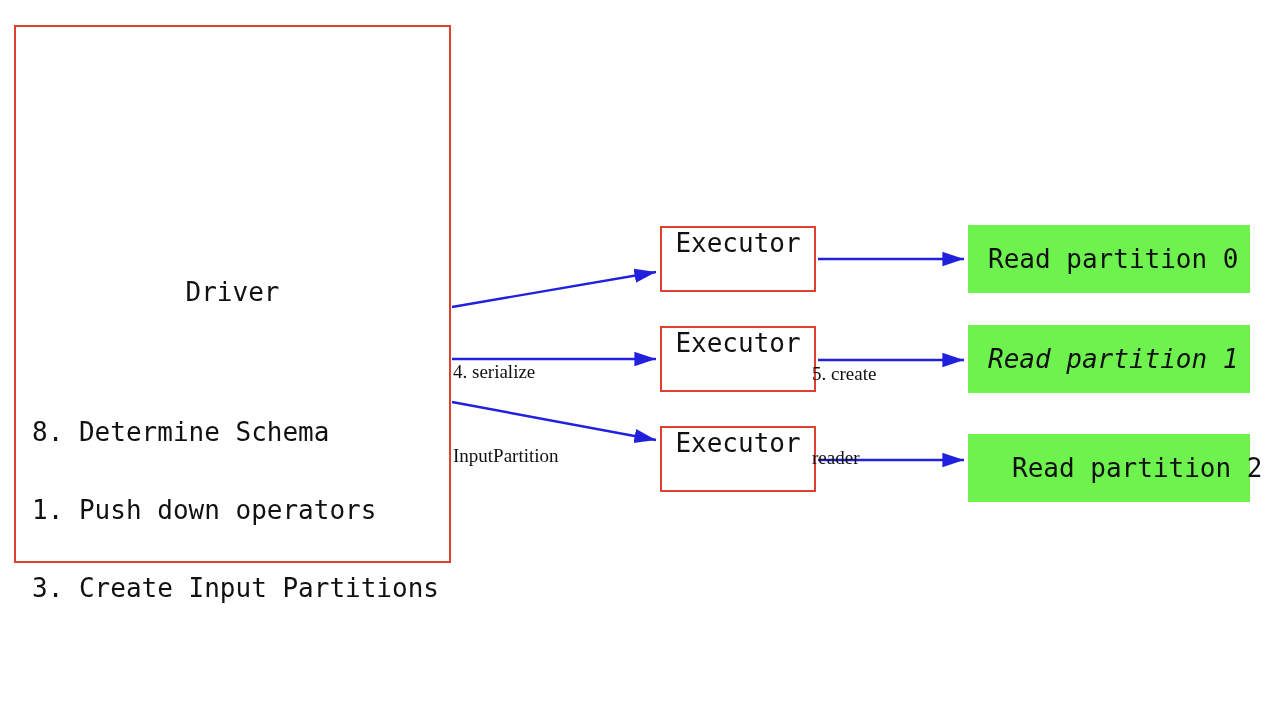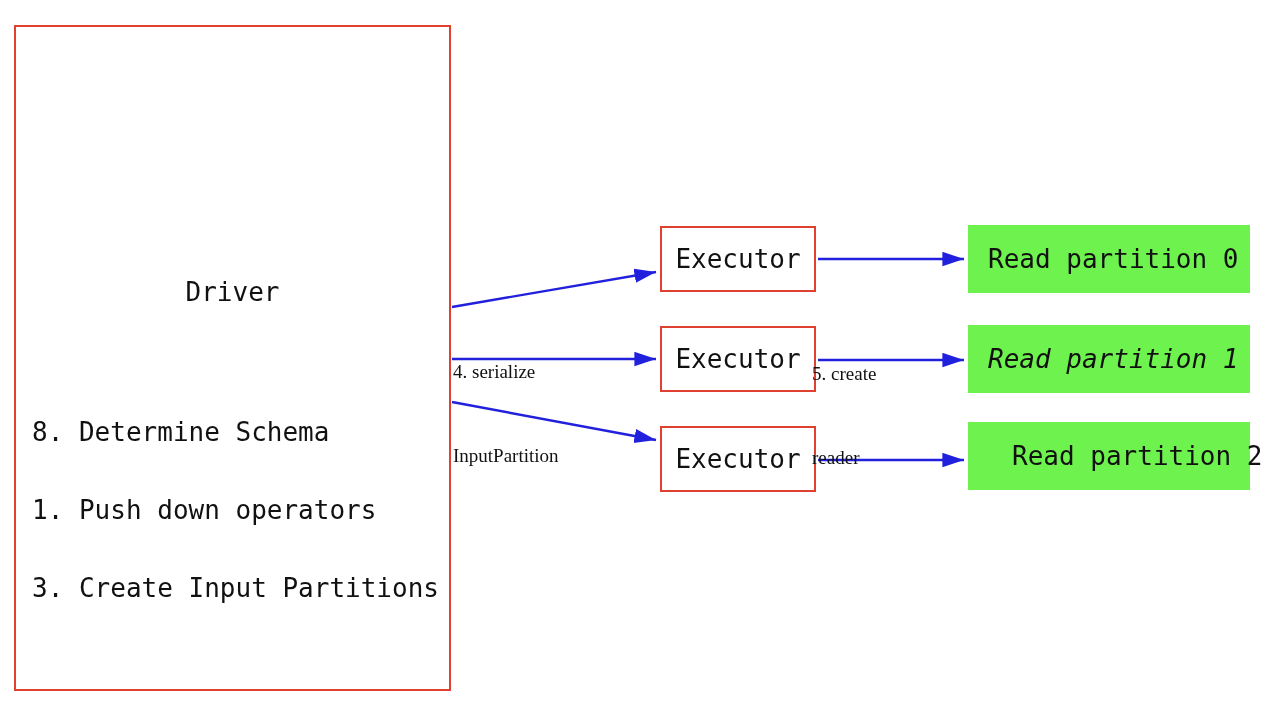--- a/index.html
+++ b/index.html
@@ -24,21 +24,21 @@
     position: absolute;
     left: 0; top: 0;
     width: 1270px; height: 710px;
     pointer-events: none;
   }
   .arrow-layer line { stroke: var(--arrow-blue); stroke-width: 2.4; }
   .arrow-layer marker path { fill: var(--arrow-blue); }
   .driver-box {
     position: absolute;
     left: 14px; top: 25px;
-    width: 437px; height: 666px;
+    width: 437px; height: 538px;
     border: 2px solid var(--box-border-red);
     background: var(--background);
   }
   .driver-title {
     position: absolute;
     left: 0; top: 250px;
     width: 100%;
     text-align: center;
     font-size: 26px;
     white-space: pre;
@@ -50,42 +50,42 @@
     line-height: 26px;
     white-space: pre;
   }
   .executor-box {
     position: absolute;
     left: 660px;
     width: 156px; height: 66px;
     border: 2px solid var(--box-border-red);
     background: var(--background);
     display: flex;
-    align-items: center;
+    align-items: flex-start;
     justify-content: center;
     font-size: 26px;
     white-space: pre;
   }
   .partition-box {
     position: absolute;
     left: 968px;
     width: 282px; height: 68px;
     background: var(--partition-green);
     display: flex;
     align-items: center;
     padding-left: 20px;
     font-size: 26px;
     white-space: pre;
   }
   .exec-1 { top: 226px; }
   .exec-2 { top: 326px; }
   .exec-3 { top: 426px; }
   .part-1 { top: 225px; }
   .part-2 { top: 325px; font-style: italic; }
-  .part-3 { top: 422px; padding-left: 44px; }
+  .part-3 { top: 434px; padding-left: 44px; }
   .annotation {
     position: absolute;
     font-family: "Liberation Serif", "DejaVu Serif", serif;
     font-size: 19px;
     line-height: 28px;
     white-space: pre;
   }
   .annotation-serialize { left: 453px; top: 302px; width: 204px; }
   .annotation-create-reader { left: 812px; top: 304px; width: 156px; }
 </style>

